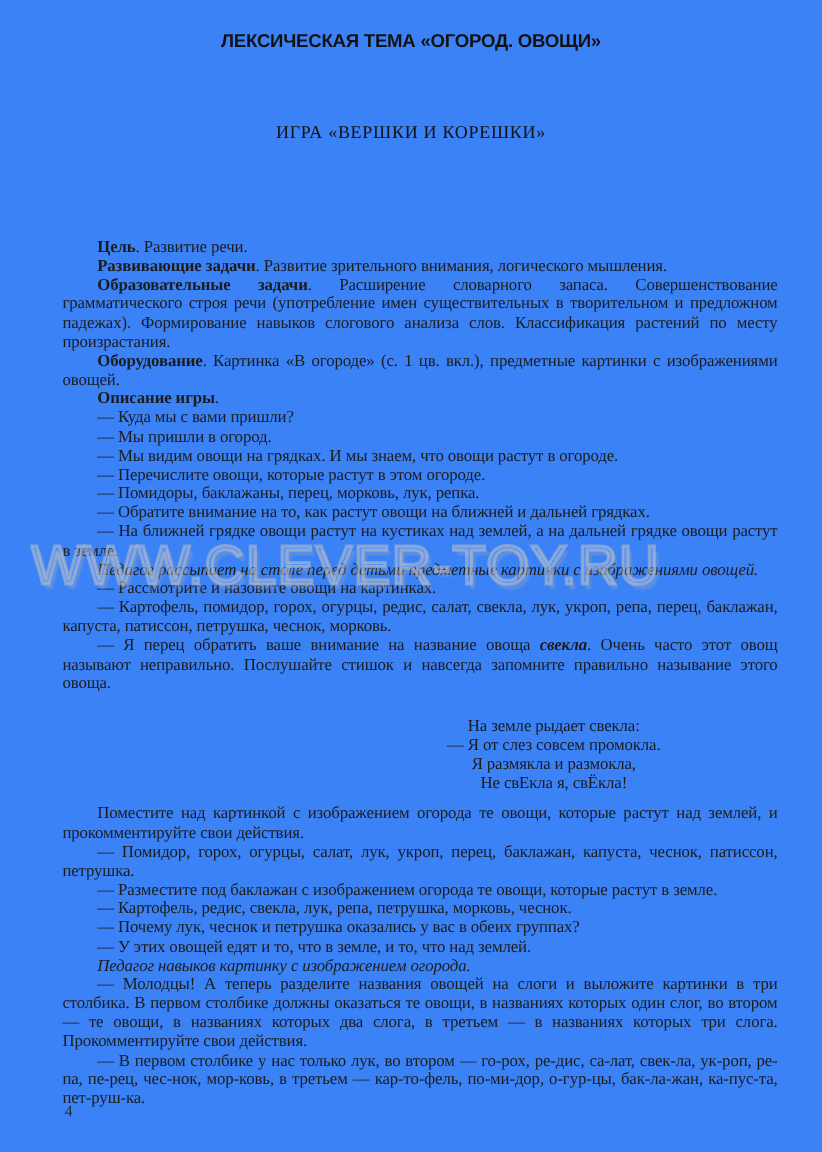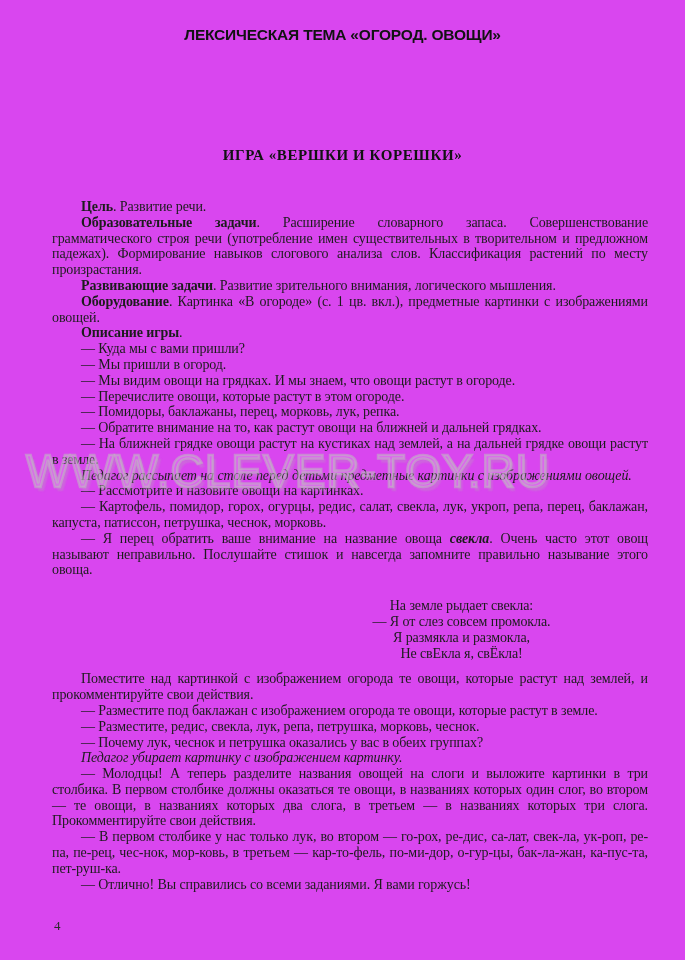--- a/index.html
+++ b/index.html
@@ -1,44 +1,43 @@
 <!DOCTYPE html>
 <html lang="ru"><head>
 <meta charset="utf-8">
 <style>
   html, body { margin: 0; padding: 0; background: #ffffff; }
   .page {
     position: relative;
     width: 685px;
     height: 960px;
-    background: #d946ef;
+    background: #3b82f6;
     overflow: hidden;
     font-family: "Liberation Serif", serif;
     color: #1c1c1c;
   }
   .doc-header {
     position: absolute;
     top: 26px; left: 0; right: 0;
     text-align: center;
     font-family: "Liberation Sans", sans-serif;
     font-weight: bold;
     font-size: 15.5px;
     letter-spacing: -0.2px;
     color: #121212;
   }
   .doc-title {
     position: absolute;
     top: 103px; left: 0; right: 0;
     text-align: center;
     font-family: "Liberation Serif", serif;
-    font-weight: bold;
+    font-weight: normal;
     font-size: 15px;
     letter-spacing: 0.6px;
     color: #121212;
-    margin-top: 44px;
   }
   .body-text {
     position: absolute;
     top: 151px; left: 52px; right: 37px;
     font-size: 14px;
     line-height: 15.8px;
     text-align: justify;
     letter-spacing: -0.1px;
     margin-top: 48px;
   }
@@ -72,45 +71,46 @@
   }
 </style>
 </head>
 <body>
 
 <div class="page">
   <div class="doc-header">ЛЕКСИЧЕСКАЯ ТЕМА «ОГОРОД. ОВОЩИ»</div>
   <div class="doc-title">ИГРА «ВЕРШКИ И КОРЕШКИ»</div>
   <div class="body-text" id="body-container">
       <p class="para"><span class="b">Цель</span><span>. Развитие речи.</span></p>
+      <p class="para"><span class="b">Развивающие задачи</span><span>. Развитие зрительного внимания, логического мышления.</span></p>
       <p class="para"><span class="b">Образовательные задачи</span><span>. Расширение словарного запаса. Совершенствование грамматического строя речи (употребление имен существительных в творительном и предложном падежах). Формирование навыков слогового анализа слов. Классификация растений по месту произрастания.</span></p>
-      <p class="para"><span class="b">Развивающие задачи</span><span>. Развитие зрительного внимания, логического мышления.</span></p>
       <p class="para"><span class="b">Оборудование</span><span>. Картинка «В огороде» (с. 1 цв. вкл.), предметные картинки с изображениями овощей.</span></p>
       <p class="para"><span class="b">Описание игры</span><span>.</span></p>
       <p class="para"><span>— Куда мы с вами пришли?</span></p>
       <p class="para"><span>— Мы пришли в огород.</span></p>
       <p class="para"><span>— Мы видим овощи на грядках. И мы знаем, что овощи растут в огороде.</span></p>
       <p class="para"><span>— Перечислите овощи, которые растут в этом огороде.</span></p>
       <p class="para"><span>— Помидоры, баклажаны, перец, морковь, лук, репка.</span></p>
       <p class="para"><span>— Обратите внимание на то, как растут овощи на ближней и дальней грядках.</span></p>
       <p class="para"><span>— На ближней грядке овощи растут на кустиках над землей, а на дальней грядке овощи растут в земле.</span></p>
       <p class="para"><span class="i">Педагог рассыпает на столе перед детьми предметные картинки с изображениями овощей.</span></p>
       <p class="para"><span>— Рассмотрите и назовите овощи на картинках.</span></p>
       <p class="para"><span>— Картофель, помидор, горох, огурцы, редис, салат, свекла, лук, укроп, репа, перец, баклажан, капуста, патиссон, петрушка, чеснок, морковь.</span></p>
       <p class="para"><span>— Я перец обратить ваше внимание на название овоща </span><span class="b i">свекла</span><span>. Очень часто этот овощ называют неправильно. Послушайте стишок и навсегда запомните правильно называние этого овоща.</span></p>
       <div class="stanza">
         <div class="stanza-line">На земле рыдает свекла:</div>
         <div class="stanza-line">— Я от слез совсем промокла.</div>
         <div class="stanza-line">Я размякла и размокла,</div>
         <div class="stanza-line">Не свЕкла я, свЁкла!</div>
       </div>
       <p class="para"><span>Поместите над картинкой с изображением огорода те овощи, которые растут над землей, и прокомментируйте свои действия.</span></p>
+      <p class="para"><span>— Помидор, горох, огурцы, салат, лук, укроп, перец, баклажан, капуста, чеснок, патиссон, петрушка.</span></p>
       <p class="para"><span>— Разместите под баклажан с изображением огорода те овощи, которые растут в земле.</span></p>
-      <p class="para"><span>— Разместите, редис, свекла, лук, репа, петрушка, морковь, чеснок.</span></p>
+      <p class="para"><span>— Картофель, редис, свекла, лук, репа, петрушка, морковь, чеснок.</span></p>
       <p class="para"><span>— Почему лук, чеснок и петрушка оказались у вас в обеих группах?</span></p>
-      <p class="para"><span class="i">Педагог убирает картинку с изображением картинку.</span></p>
+      <p class="para"><span>— У этих овощей едят и то, что в земле, и то, что над землей.</span></p>
+      <p class="para"><span class="i">Педагог навыков картинку с изображением огорода.</span></p>
       <p class="para"><span>— Молодцы! А теперь разделите названия овощей на слоги и выложите картинки в три столбика. В первом столбике должны оказаться те овощи, в названиях которых один слог, во втором — те овощи, в названиях которых два слога, в третьем — в названиях которых три слога. Прокомментируйте свои действия.</span></p>
       <p class="para"><span>— В первом столбике у нас только лук, во втором — го-рох, ре-дис, са-лат, свек-ла, ук-роп, ре-па, пе-рец, чес-нок, мор-ковь, в третьем — кар-то-фель, по-ми-дор, о-гур-цы, бак-ла-жан, ка-пус-та, пет-руш-ка.</span></p>
-      <p class="para"><span>— Отлично! Вы справились со всеми заданиями. Я вами горжусь!</span></p>
     </div>
   <div class="watermark">WWW.CLEVER-TOY.RU</div>
   <div class="page-number">4</div>
 </div>
 
 </body></html>

